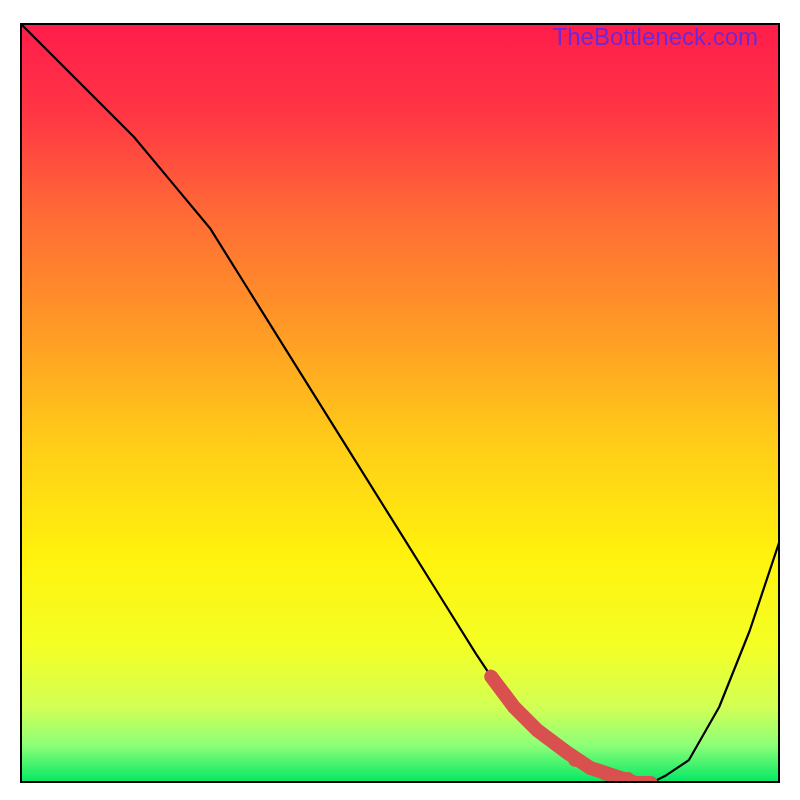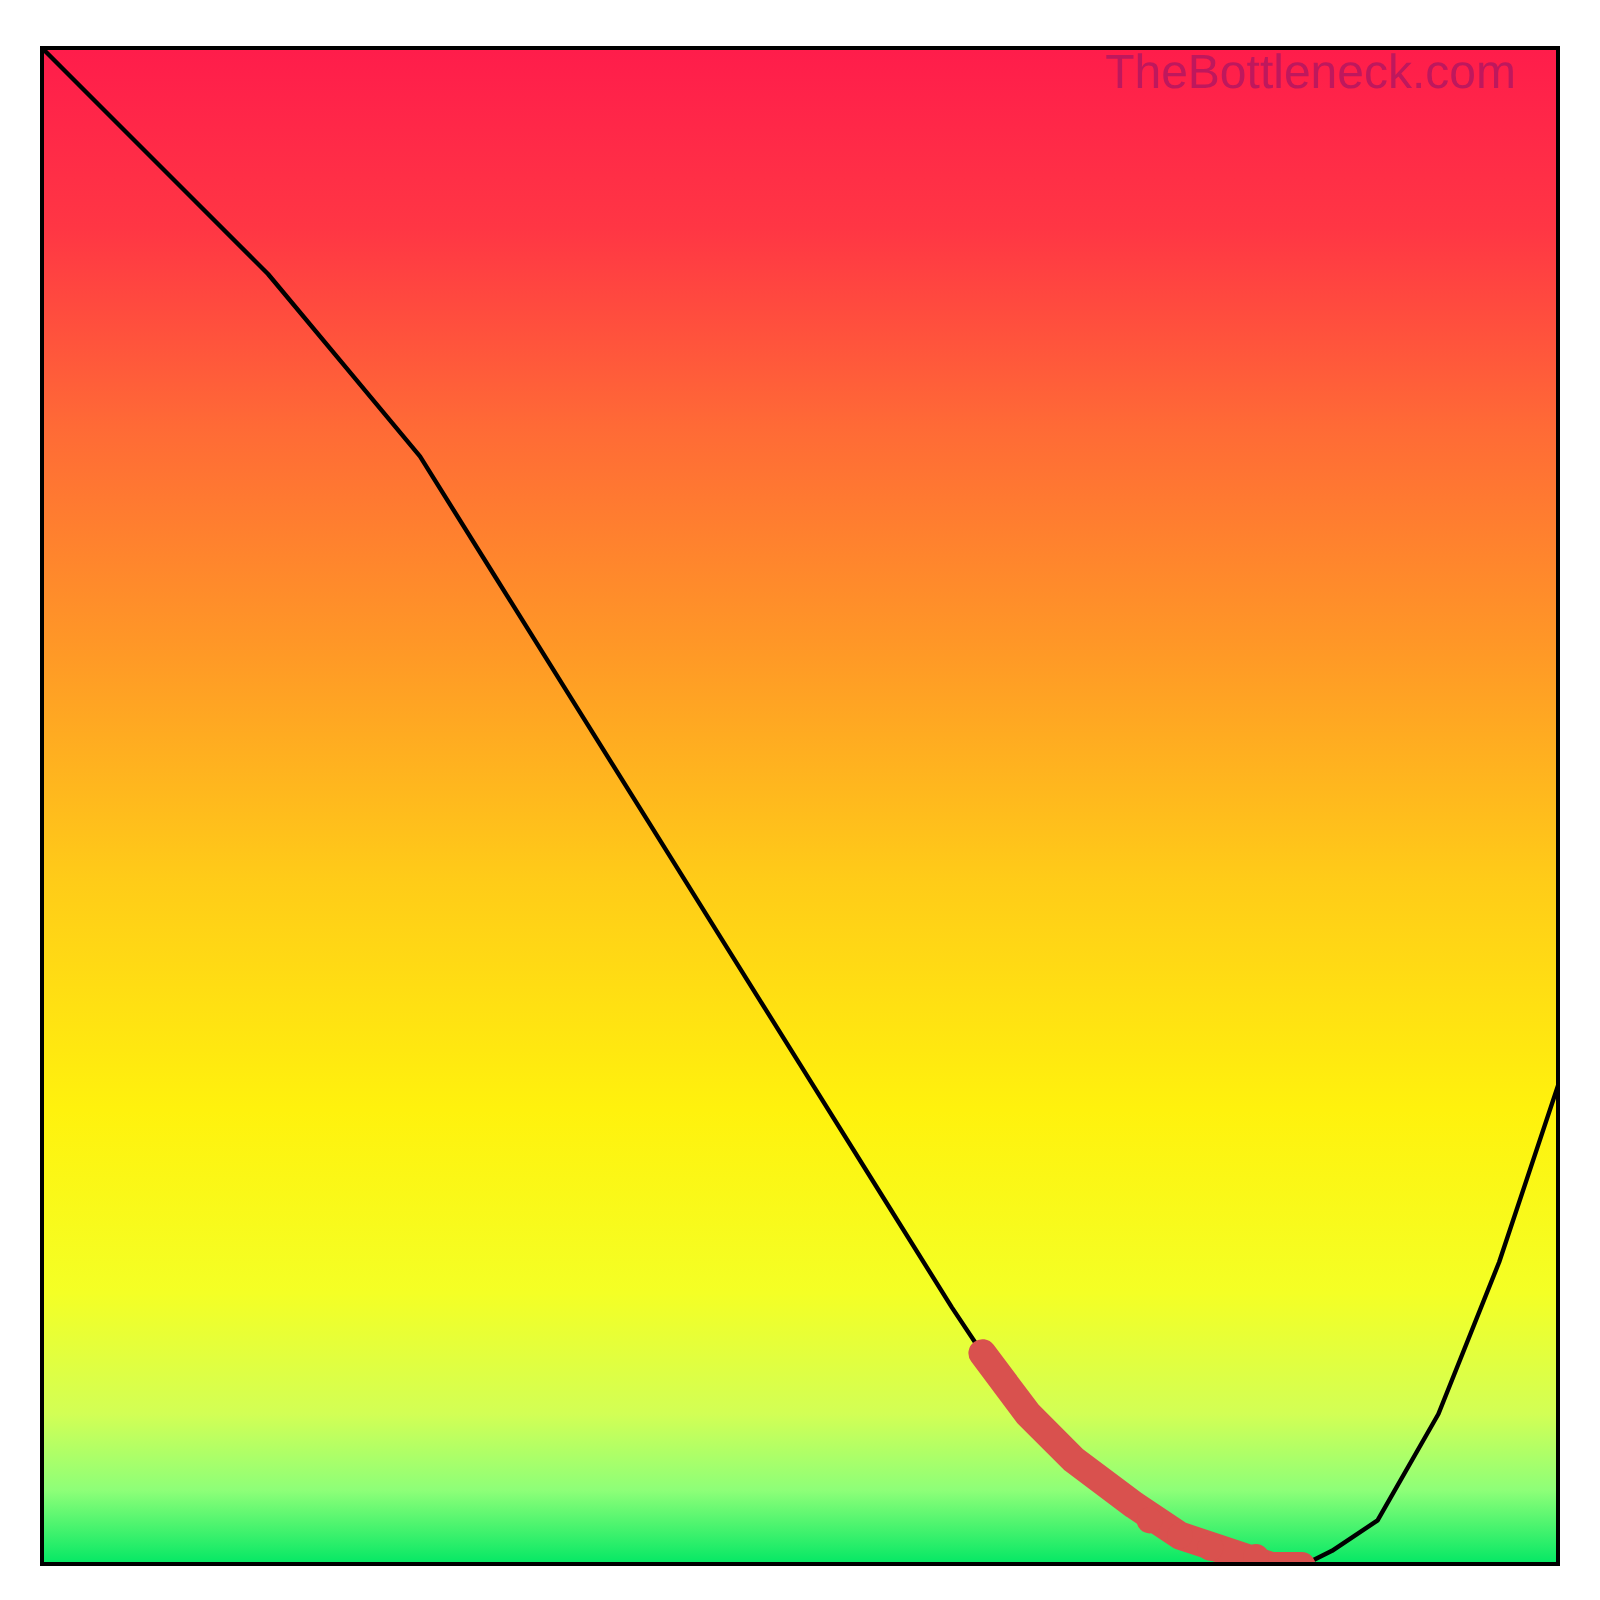--- a/index.html
+++ b/index.html
@@ -26,21 +26,21 @@
     height: 760px;
     overflow: hidden;
   }
   .watermark {
     position: absolute;
     top: 0px;
     right: 22px;
     font-family: Arial, Helvetica, sans-serif;
     font-size: 24px;
     font-weight: 400;
-    color: #be185d;
+    color: #6d28d9;
     letter-spacing: 0px;
     z-index: 50;
     user-select: none;
   }
   svg.gradient, svg.curve, svg.thickmark, svg.border {
     position: absolute;
     left: 0;
     top: 0;
     width: 760px;
     height: 760px;

